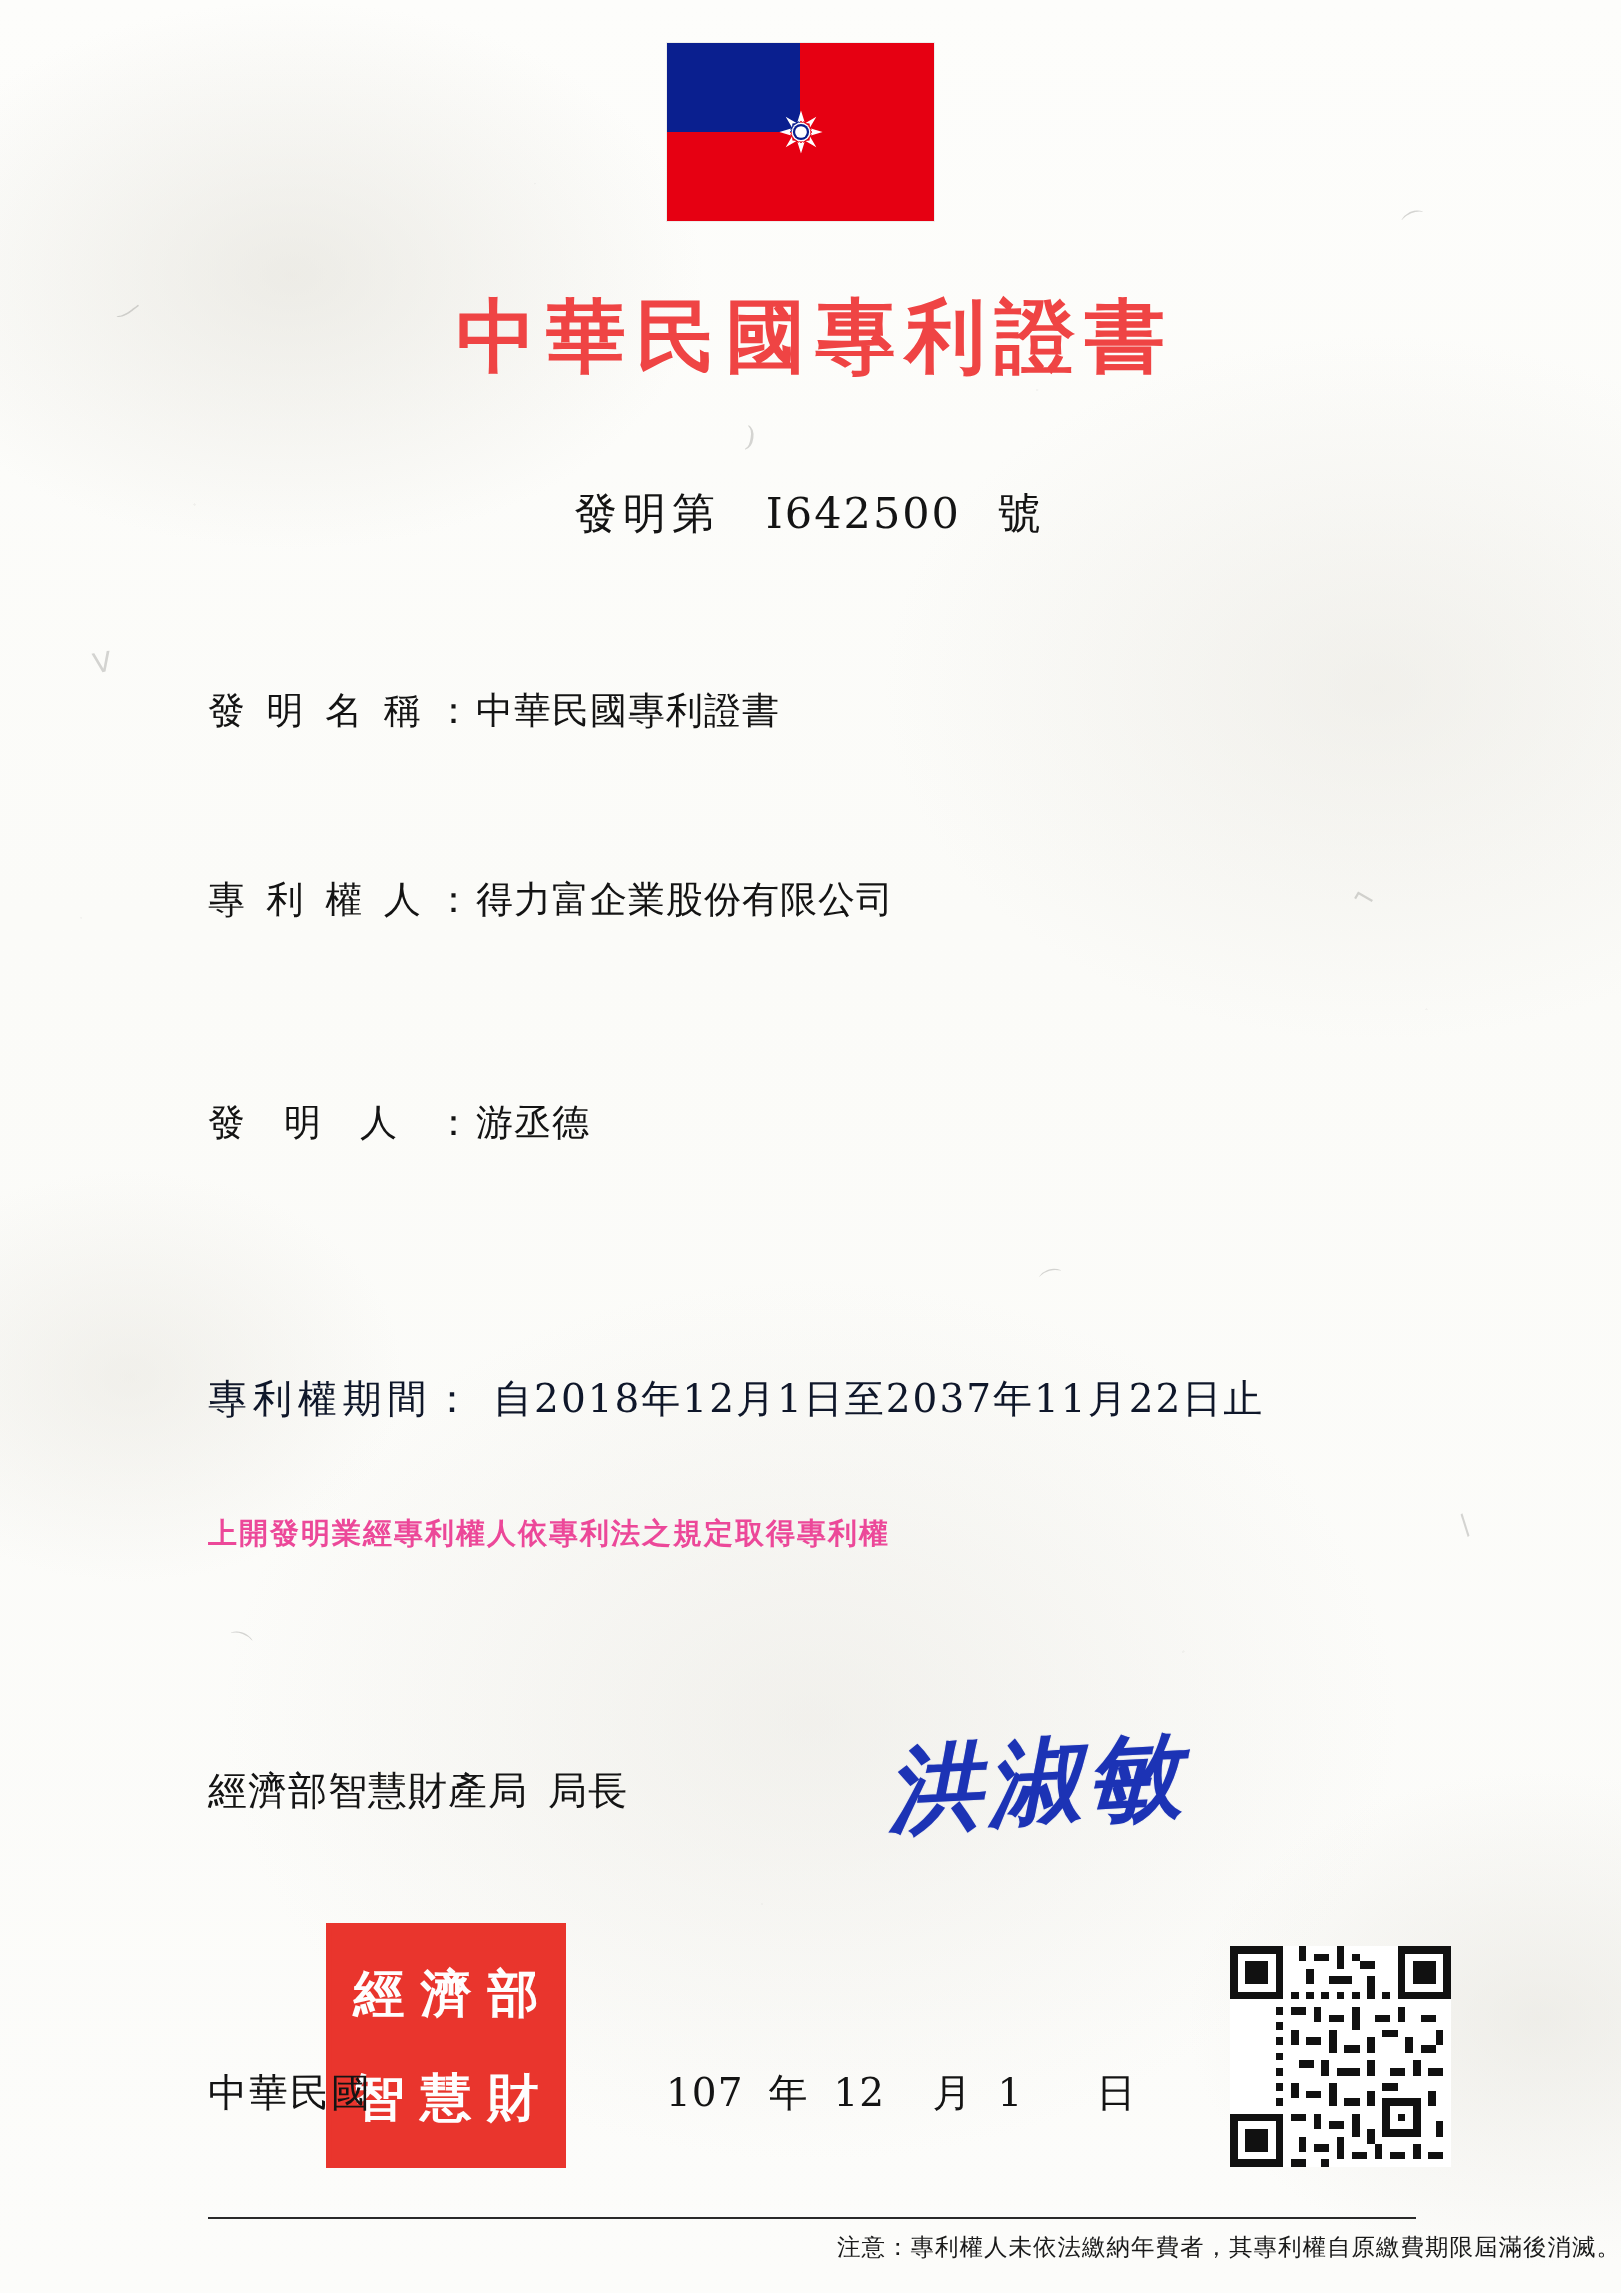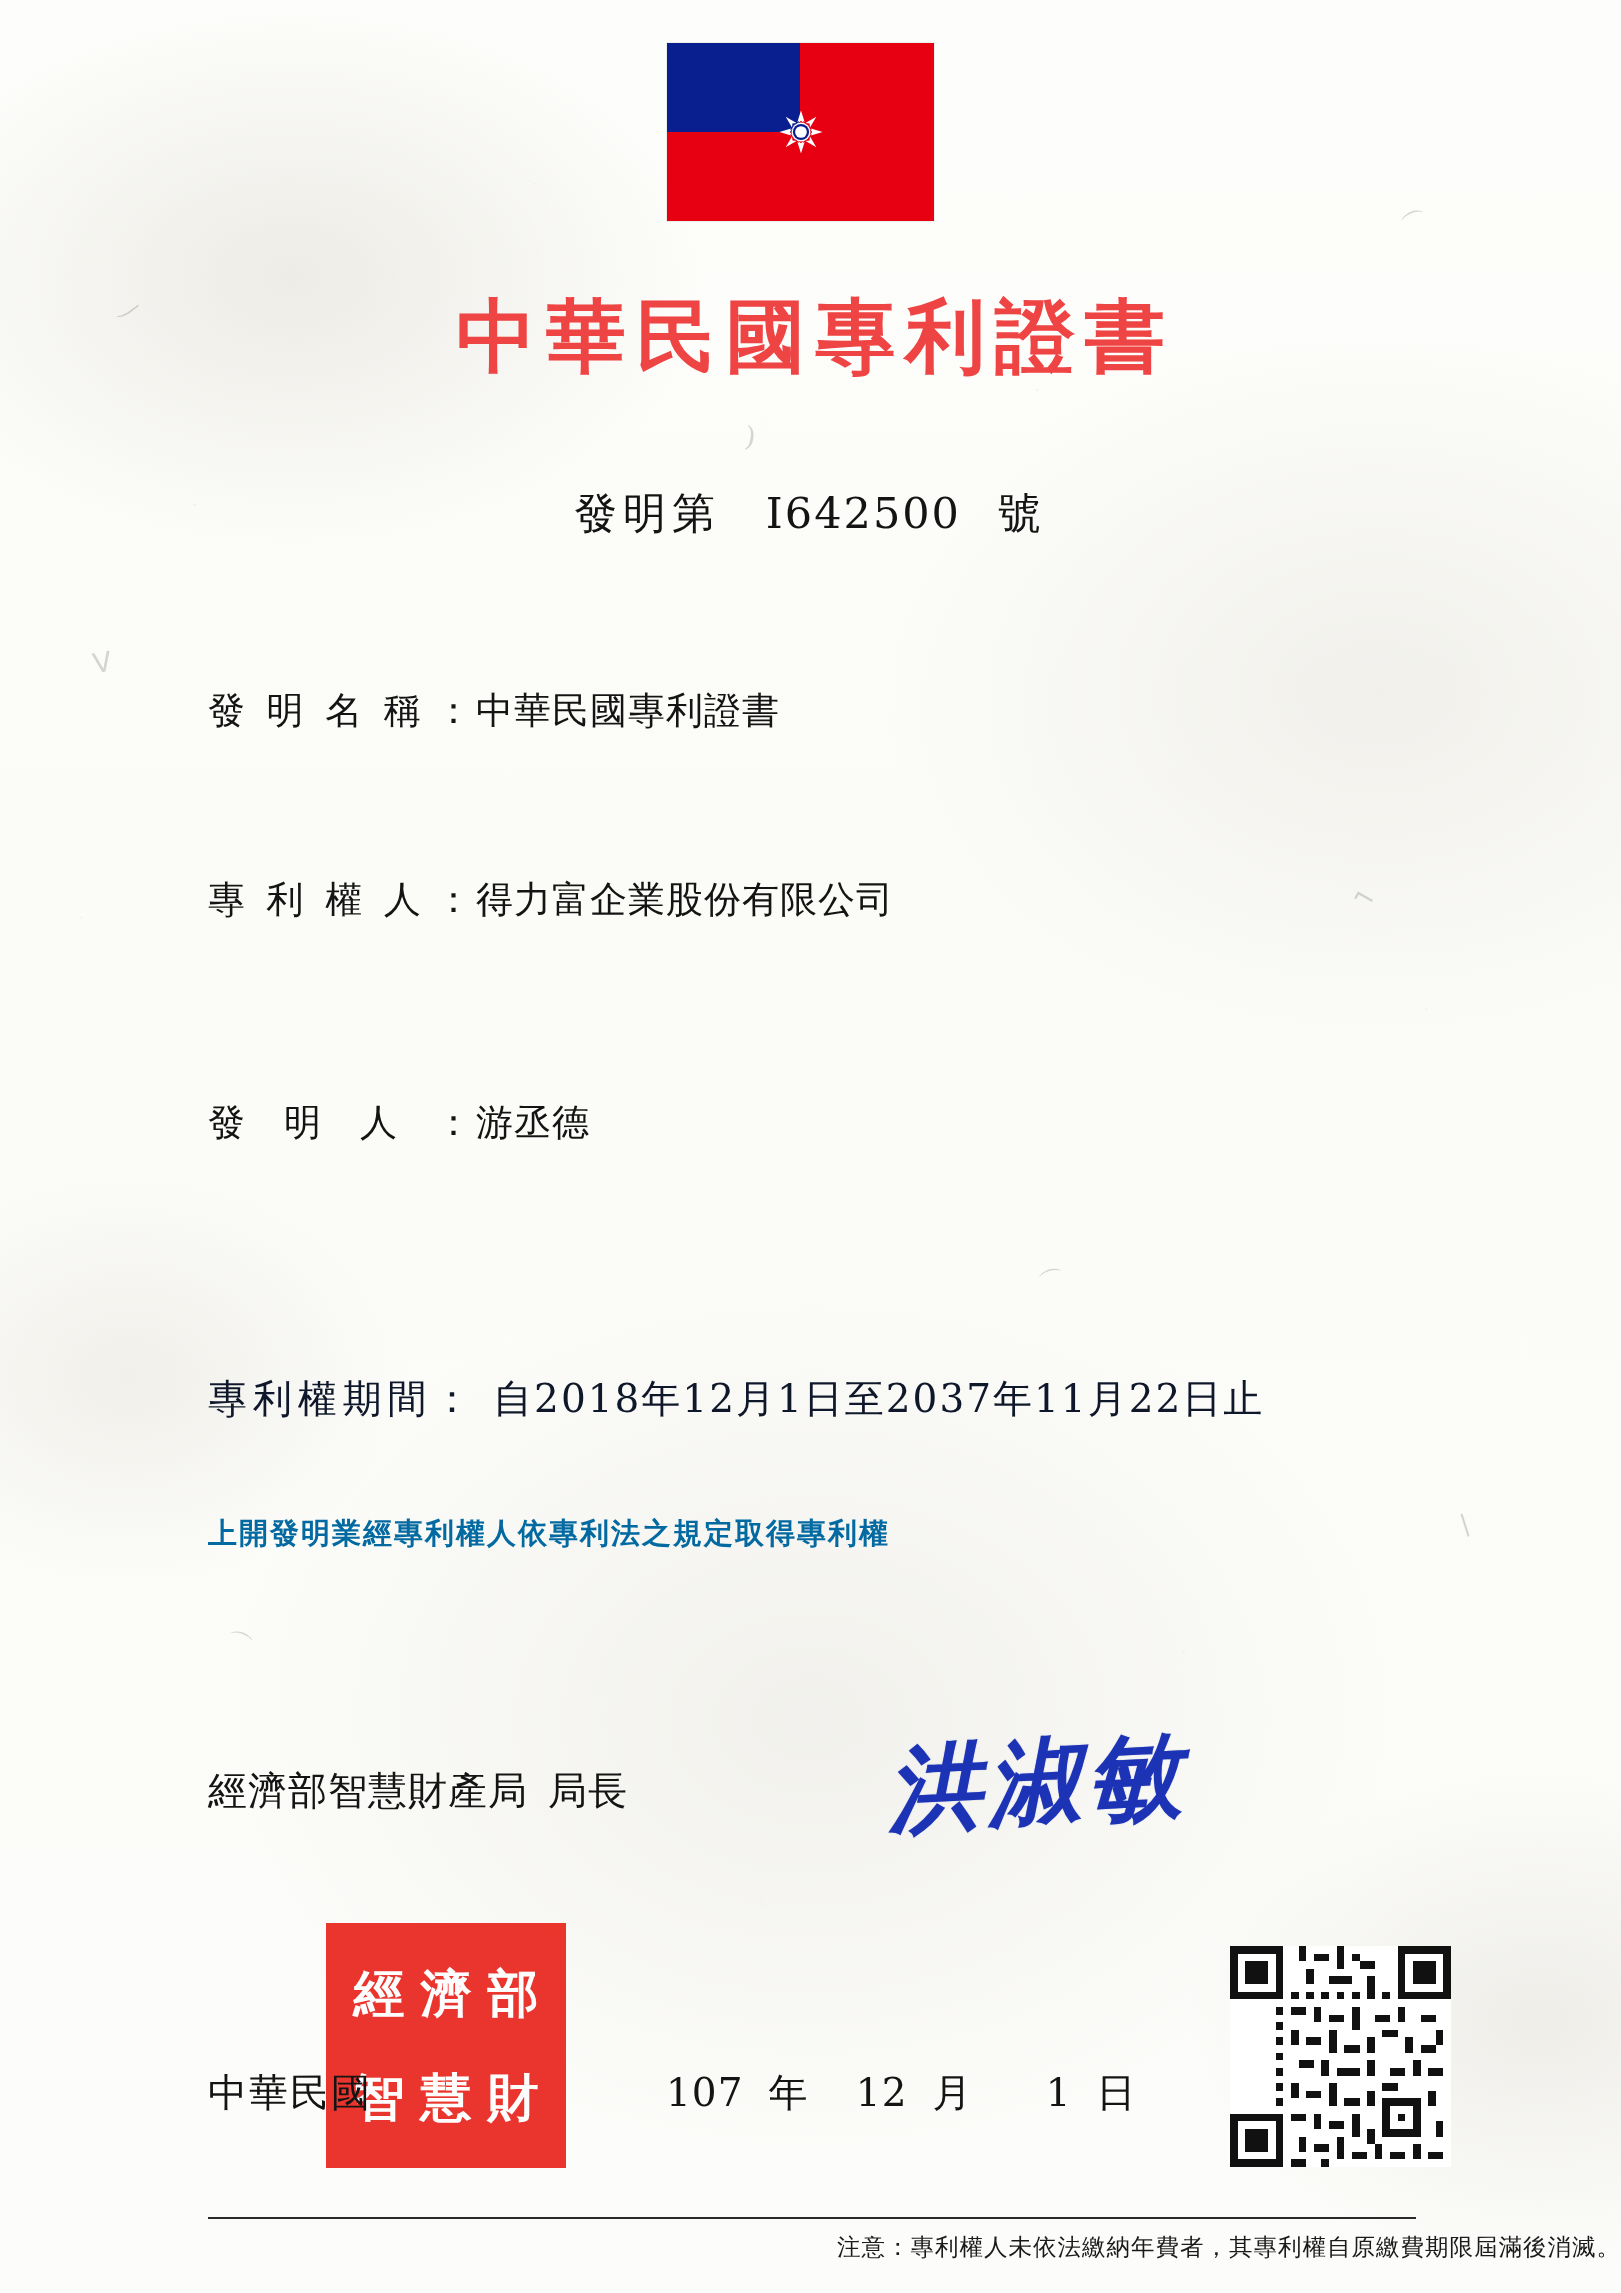--- a/index.html
+++ b/index.html
@@ -134,21 +134,21 @@
   #term .term-label { letter-spacing: 5.9px; }
   #term .term-value { margin-left: 15.7px; letter-spacing: 2px; }
 
   
   #statement {
     left: 208px;
     top: 1514px;
     font-size: 29px;
     font-weight: 700;
     letter-spacing: 2px;
-    color: #0369a1;
+    color: #ec4899;
   }
 
   
   #office {
     left: 208px;
     top: 1764px;
     font-size: 39px;
     letter-spacing: 1px;
     color: #141414;
   }
@@ -201,21 +201,21 @@
     left: 208px;
     top: 2022px;
     font-size: 39px;
     color: #141414;
     white-space: nowrap;
     letter-spacing: 1px;
     z-index: 3;
   }
   #dateline .era { letter-spacing: 2px; }
   #dateline .gap-big { display: inline-block; width: 294px; }
-  #dateline .val { display: inline-block; min-width: 74px; text-align: right; margin-top: 48px; }
+  #dateline .val { display: inline-block; min-width: 74px; text-align: left; margin-top: 48px; }
   #dateline .unit { display: inline-block; width: 90px; text-align: center; }
 
   
   #qr {
     left: 1230px;
     top: 1946px;
     width: 221px;
     height: 221px;
     background: #ffffff;
   }

